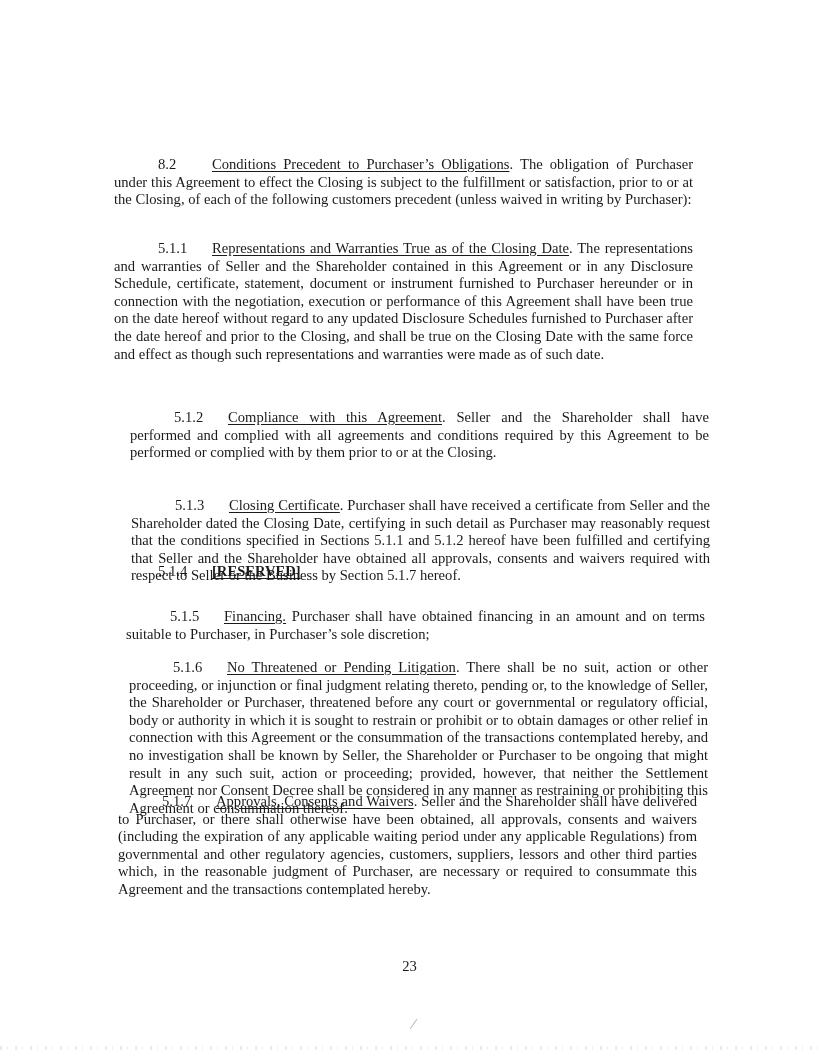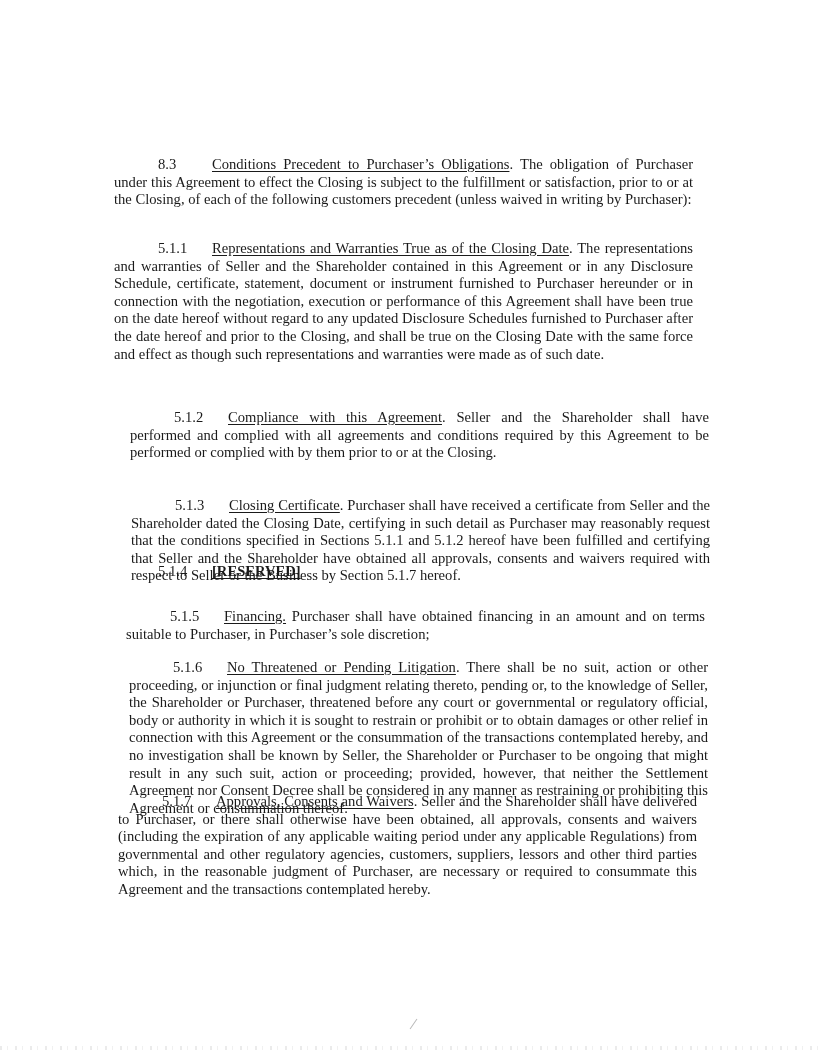--- a/index.html
+++ b/index.html
@@ -80,21 +80,21 @@
       opacity: 0.8;
     }
   </style>
 </head>
 <body>
 
 <div class="page">
 
 
   <p class="para" style="top:156px; margin:0;">
-    <span class="num">8.3</span><span class="heading">Conditions Precedent to Purchaser’s Obligations</span><span>.</span><span>  The obligation of Purchaser under this Agreement to effect the Closing is subject to the fulfillment or satisfaction, prior to or at the Closing, of each of the following customers precedent (unless waived in writing by Purchaser):</span>
+    <span class="num">8.2</span><span class="heading">Conditions Precedent to Purchaser’s Obligations</span><span>.</span><span>  The obligation of Purchaser under this Agreement to effect the Closing is subject to the fulfillment or satisfaction, prior to or at the Closing, of each of the following customers precedent (unless waived in writing by Purchaser):</span>
   </p>
 
   <p class="para" style="top:240px; margin:0;">
     <span class="num">5.1.1</span><span class="heading">Representations and Warranties True as of the Closing Date</span><span>.</span><span>  The representations and warranties of Seller and the Shareholder contained in this Agreement or in any Disclosure Schedule, certificate, statement, document or instrument furnished to Purchaser hereunder or in connection with the negotiation, execution or performance of this Agreement shall have been true on the date hereof without regard to any updated Disclosure Schedules furnished to Purchaser after the date hereof and prior to the Closing, and shall be true on the Closing Date with the same force and effect as though such representations and warranties were made as of such date.</span>
   </p>
 
   <p class="para" style="top:393px; margin:16px;">
     <span class="num">5.1.2</span><span class="heading">Compliance with this Agreement</span><span>.</span><span>  Seller and the Shareholder shall have performed and complied with all agreements and conditions required by this Agreement to be performed or complied with by them prior to or at the Closing.</span>
   </p>
 
@@ -111,16 +111,17 @@
   </p>
 
   <p class="para" style="top:644px; margin:15px;">
     <span class="num">5.1.6</span><span class="heading">No Threatened or Pending Litigation</span><span>.</span><span>  There shall be no suit, action or other proceeding, or injunction or final judgment relating thereto, pending or, to the knowledge of Seller, the Shareholder or Purchaser, threatened before any court or governmental or regulatory official, body or authority in which it is sought to restrain or prohibit or to obtain damages or other relief in connection with this Agreement or the consummation of the transactions contemplated hereby, and no investigation shall be known by Seller, the Shareholder or Purchaser to be ongoing that might result in any such suit, action or proceeding; provided, however, that neither the Settlement Agreement nor Consent Decree shall be considered in any manner as restraining or prohibiting this Agreement or consummation thereof.</span>
   </p>
 
   <p class="para" style="top:789px; margin:4px;">
     <span class="num">5.1.7</span><span class="heading">Approvals, Consents and Waivers</span><span>.</span><span>  Seller and the Shareholder shall have delivered to Purchaser, or there shall otherwise have been obtained, all approvals, consents and waivers (including the expiration of any applicable waiting period under any applicable Regulations) from governmental and other regulatory agencies, customers, suppliers, lessors and other third parties which, in the reasonable judgment of Purchaser, are necessary or required to consummate this Agreement and the transactions contemplated hereby.</span>
   </p>
 
+  <div class="page-number">23</div>
 
   <div class="scan-mark"></div>
   <div class="scan-noise"></div>
 </div>
 
 </body></html>

